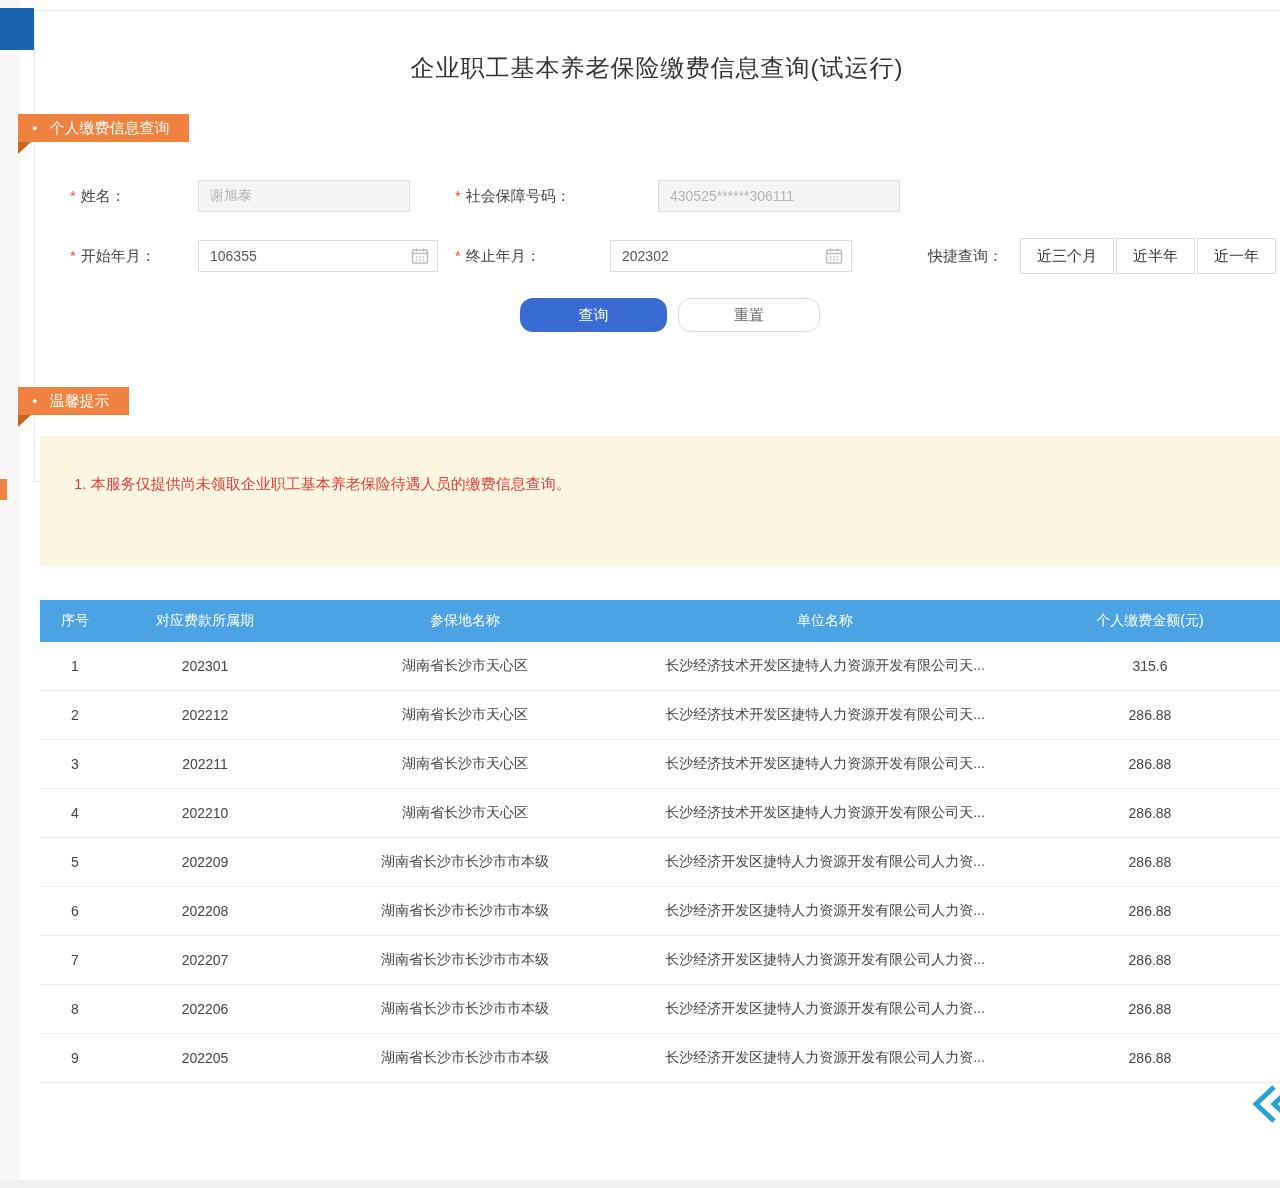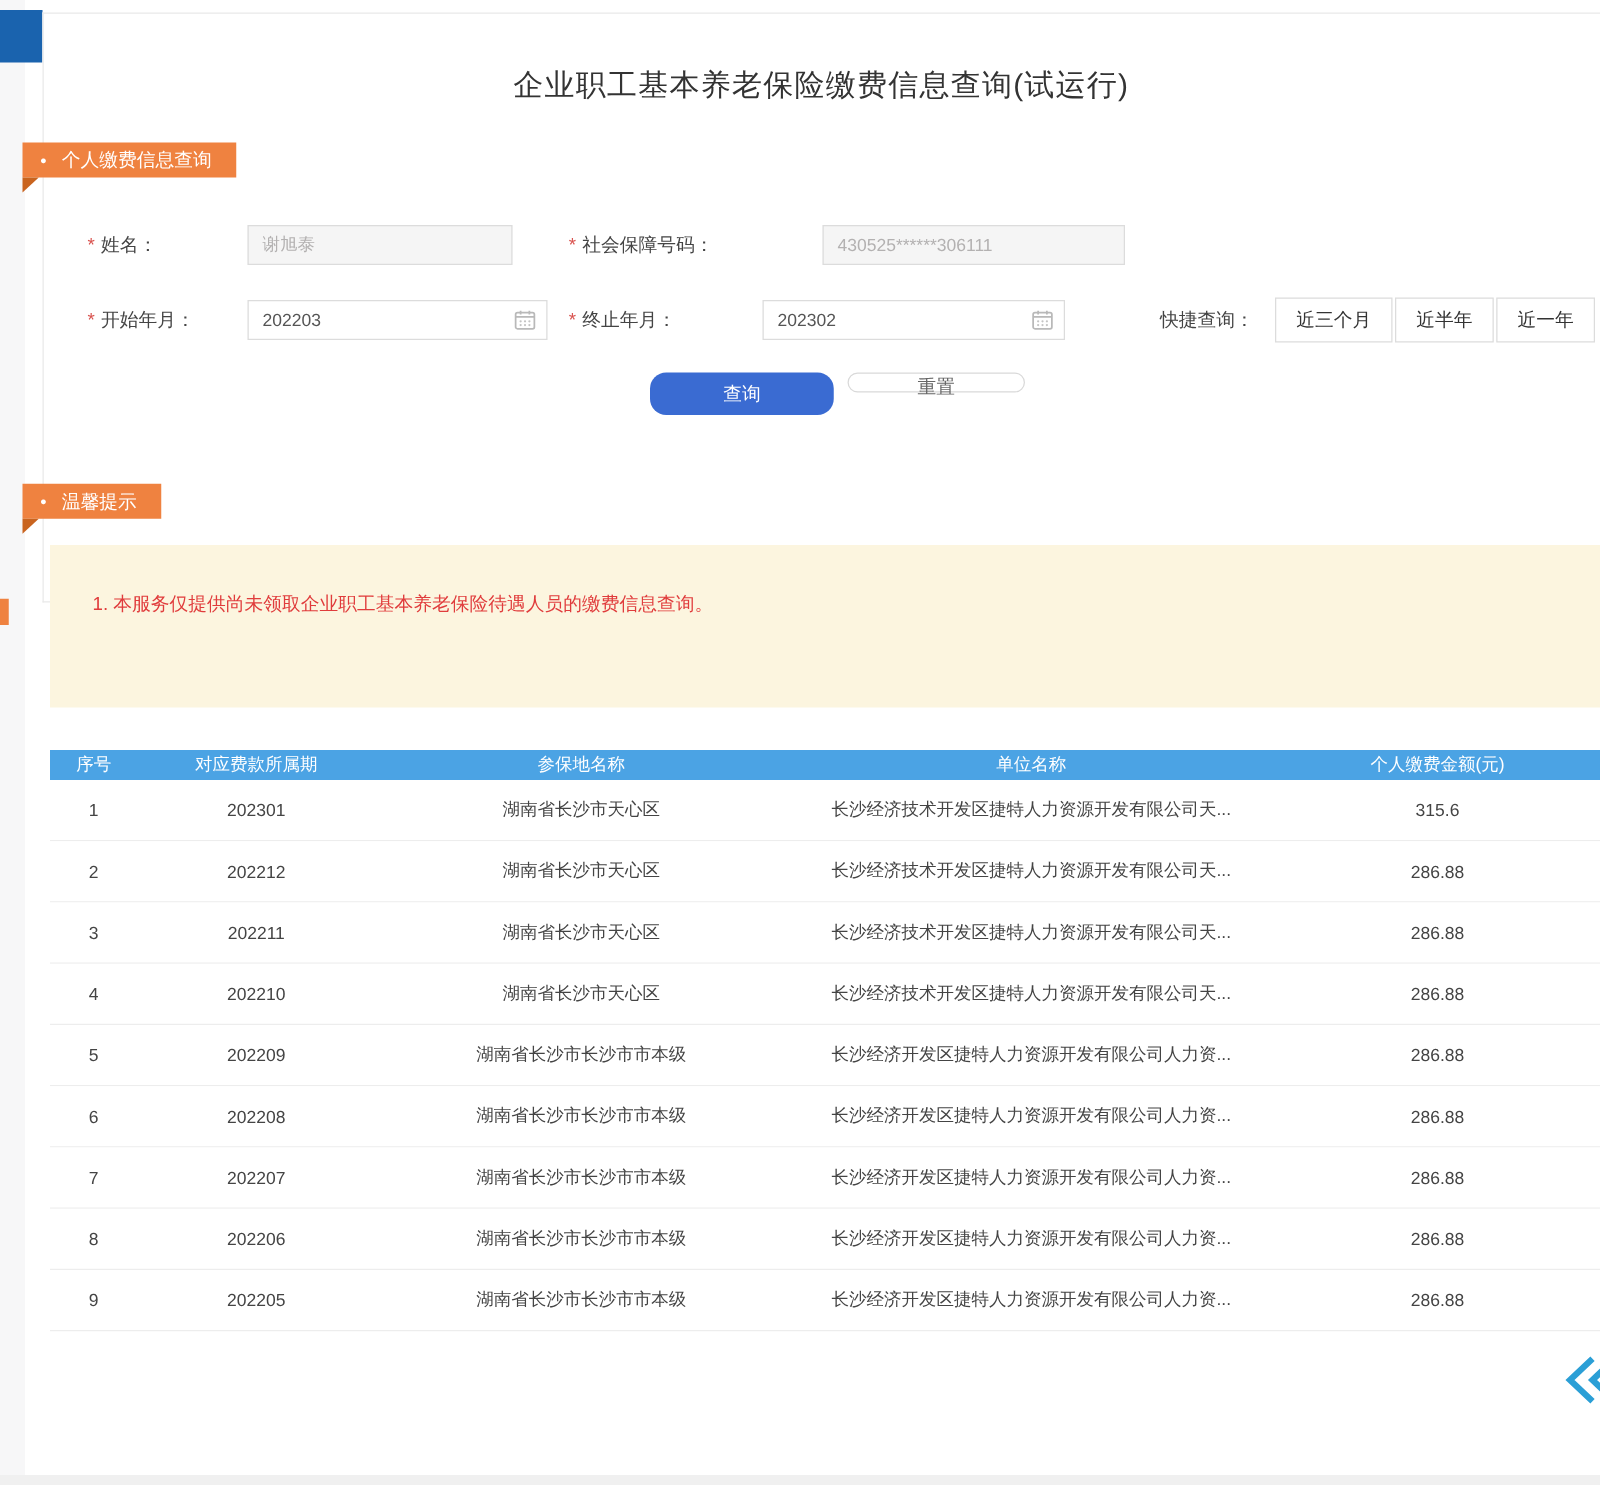--- a/index.html
+++ b/index.html
@@ -45,29 +45,29 @@
   .input-end{left:610px;top:240px;width:242px;color:#555;}
   .input-box .val{flex:1;}
   .cal-icon{width:18px;height:18px;flex:none;}
   .quick-label{left:928px;top:247px;font-size:15px;color:#444;}
   .quick-group{left:1020px;top:238px;height:27px;display:flex;gap:2px;}
   .quick-btn{height:36px;padding:0 16px;background:#fff;border:1px solid #dcdcdc;
     font-size:15px;color:#333;cursor:pointer;font-family:inherit;}
   .btn{font-size:15px;border-radius:13px;cursor:pointer;font-family:inherit;}
   .btn-query{left:520px;top:298px;width:147px;height:34px;background:#3a6bd2;
     color:#fff;border:none;}
-  .btn-reset{left:678px;top:298px;width:142px;height:16px;background:#fff;
+  .btn-reset{left:678px;top:298px;width:142px;height:34px;background:#fff;
     border:1px solid #d9d9d9;color:#666;}
   
   .notice{left:40px;top:436px;width:1240px;height:130px;background:#fcf5df;
     box-sizing:border-box;padding:36px 20px 0 34px;z-index:4;}
   .notice-line{font-size:15px;color:#e03c3c;line-height:24px;}
   
   .table{left:40px;top:600px;width:1240px;}
-  .t-header{height:24px;background:#4ba3e4;display:flex;align-items:center;
+  .t-header{height:42px;background:#4ba3e4;display:flex;align-items:center;
     color:#fff;font-size:14px;}
   .t-row{height:48px;display:flex;align-items:center;font-size:14px;color:#444;
     border-bottom:1px solid #ededed;background:#fff;}
   .cell{text-align:center;box-sizing:border-box;padding:0 4px;overflow:hidden;
     white-space:nowrap;}
   .c0{width:70px;} .c1{width:190px;} .c2{width:330px;} .c3{width:390px;} .c4{width:260px;}
   
   .collapse-icon{left:1246px;top:1082px;width:52px;height:44px;}
 </style>
 </head>
@@ -91,21 +91,21 @@
   <span class="val">谢旭泰</span>
 </div>
 
 <div class="abs form-label lbl-ssn"><span class="req">*</span><span>社会保障号码：</span></div>
 <div class="abs input-box input-disabled input-ssn">
   <span class="val">430525******306111</span>
 </div>
 
 <div class="abs form-label lbl-start"><span class="req">*</span><span>开始年月：</span></div>
 <div class="abs input-box input-start">
-  <span class="val">202203</span>
+  <span class="val">106355</span>
   <svg class="cal-icon" viewBox="0 0 18 18">
     <rect x="1.5" y="3" width="15" height="13" rx="1.5" fill="none" stroke="#b9b9b9" stroke-width="1.4"></rect>
     <line x1="1.5" y1="6.5" x2="16.5" y2="6.5" stroke="#b9b9b9" stroke-width="1.4"></line>
     <line x1="5.5" y1="1.5" x2="5.5" y2="4.5" stroke="#b9b9b9" stroke-width="1.4"></line>
     <line x1="12.5" y1="1.5" x2="12.5" y2="4.5" stroke="#b9b9b9" stroke-width="1.4"></line>
     <circle cx="5.5" cy="10" r="0.9" fill="#c4c4c4"></circle>
       <circle cx="9" cy="10" r="0.9" fill="#c4c4c4"></circle>
     <circle cx="12.5" cy="10" r="0.9" fill="#c4c4c4"></circle>
       <circle cx="5.5" cy="13" r="0.9" fill="#c4c4c4"></circle>
     <circle cx="9" cy="13" r="0.9" fill="#c4c4c4"></circle>

